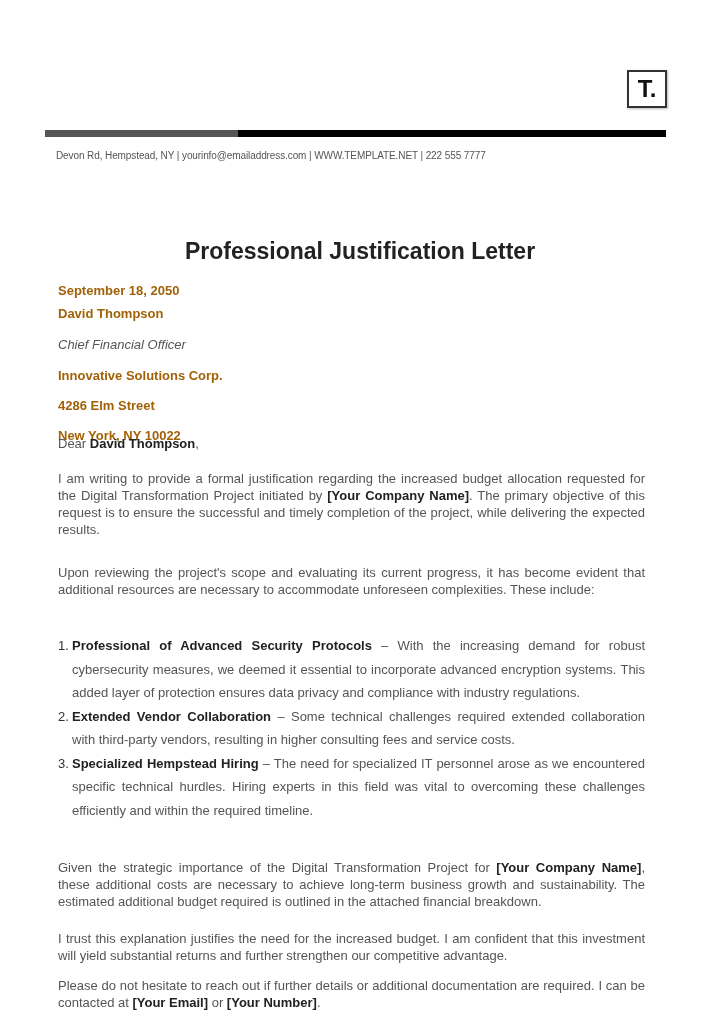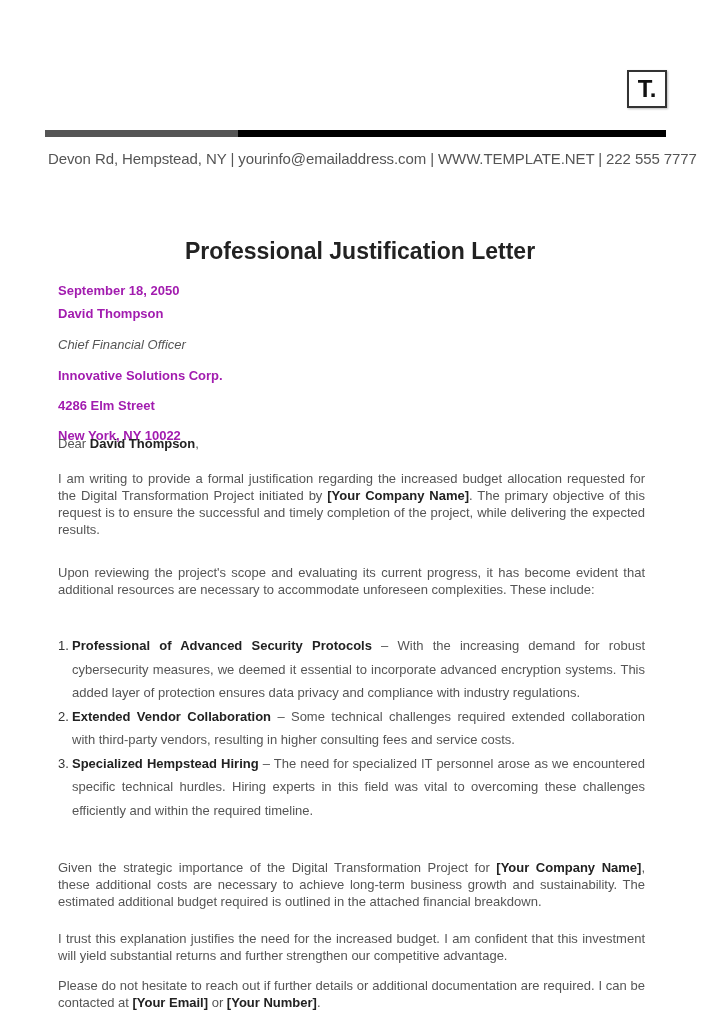--- a/index.html
+++ b/index.html
@@ -4,24 +4,24 @@
 <style>
   html, body { margin: 0; padding: 0; background: #ffffff; }
   body { width: 720px; height: 1019px; position: relative; overflow: hidden;
          font-family: "Liberation Sans", "DejaVu Sans", sans-serif; color: #3a3a3a; }
   .logo { position: absolute; left: 627px; top: 70px; width: 36px; height: 34px;
           border: 2px solid #333; display: flex; align-items: center; justify-content: center;
           font-weight: 900; font-size: 24px; color: #111; box-shadow: 1px 1px 2px #bbb; }
   .bar { position: absolute; left: 45px; top: 130px; width: 621px; height: 7px; display: flex; }
   .bar .gray { width: 193px; background: #555; }
   .bar .black { flex: 1; background: #000; }
-  .contact { position: absolute; left: 48px; top: 150px; font-size: 15px; color: #555; letter-spacing: -0.1px; }
+  .contact { position: absolute; left: 56px; top: 150px; font-size: 10px; color: #555; letter-spacing: -0.1px; }
   .title { position: absolute; left: 0; width: 720px; top: 238px; text-align: center;
            font-size: 23px; font-weight: bold; color: #222; }
-  .line { position: absolute; left: 58px; font-size: 13px; color: #a21caf; }
+  .line { position: absolute; left: 58px; font-size: 13px; color: #a16207; }
   .b { font-weight: bold; }
   .it { font-style: italic; color: #555; text-align: right; }
   .para { position: absolute; left: 58px; width: 587px; font-size: 13px; line-height: 17px;
           color: #555; text-align: justify; }
   .para strong { color: #222; }
   .list { position: absolute; left: 58px; width: 587px; margin: 0; padding: 0; list-style: none;
           font-size: 13px; line-height: 23.5px; color: #555; }
   .list li { position: relative; padding-left: 14px; text-align: justify; }
   .list li .num { position: absolute; left: 0; top: 0; color: #333; }
   .list strong { color: #222; }

